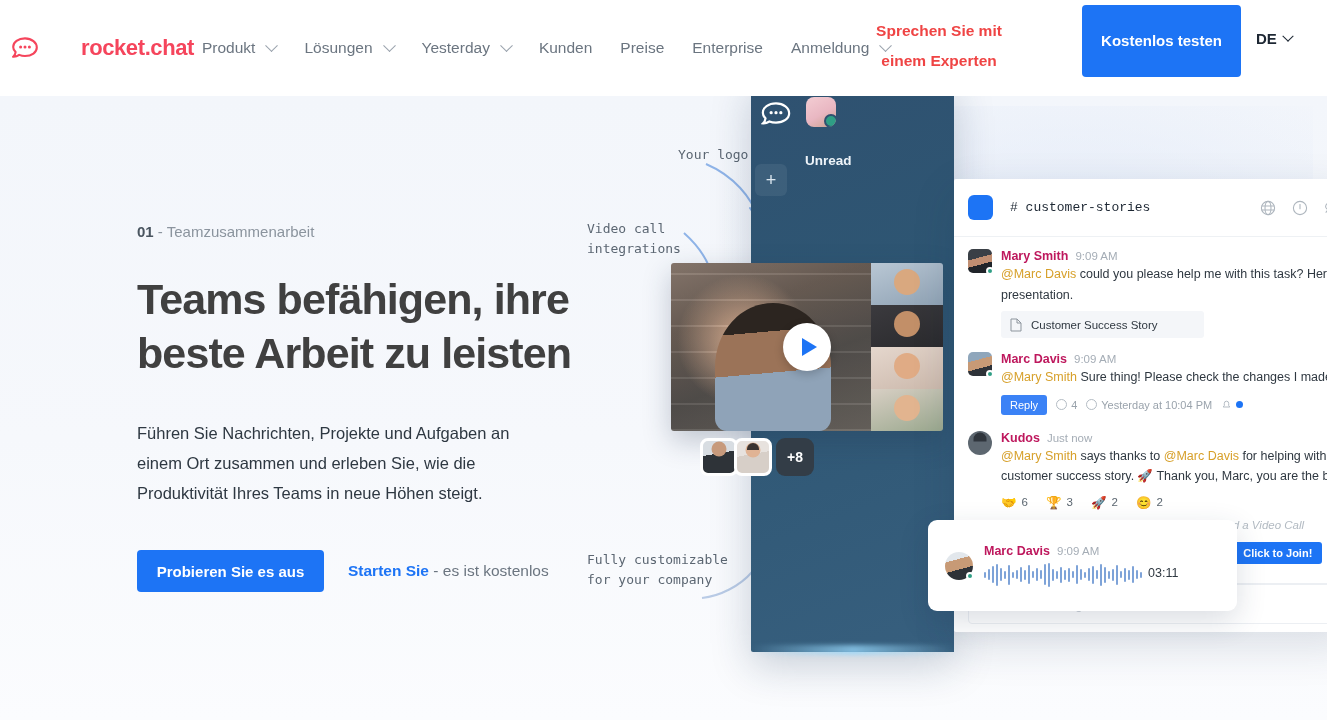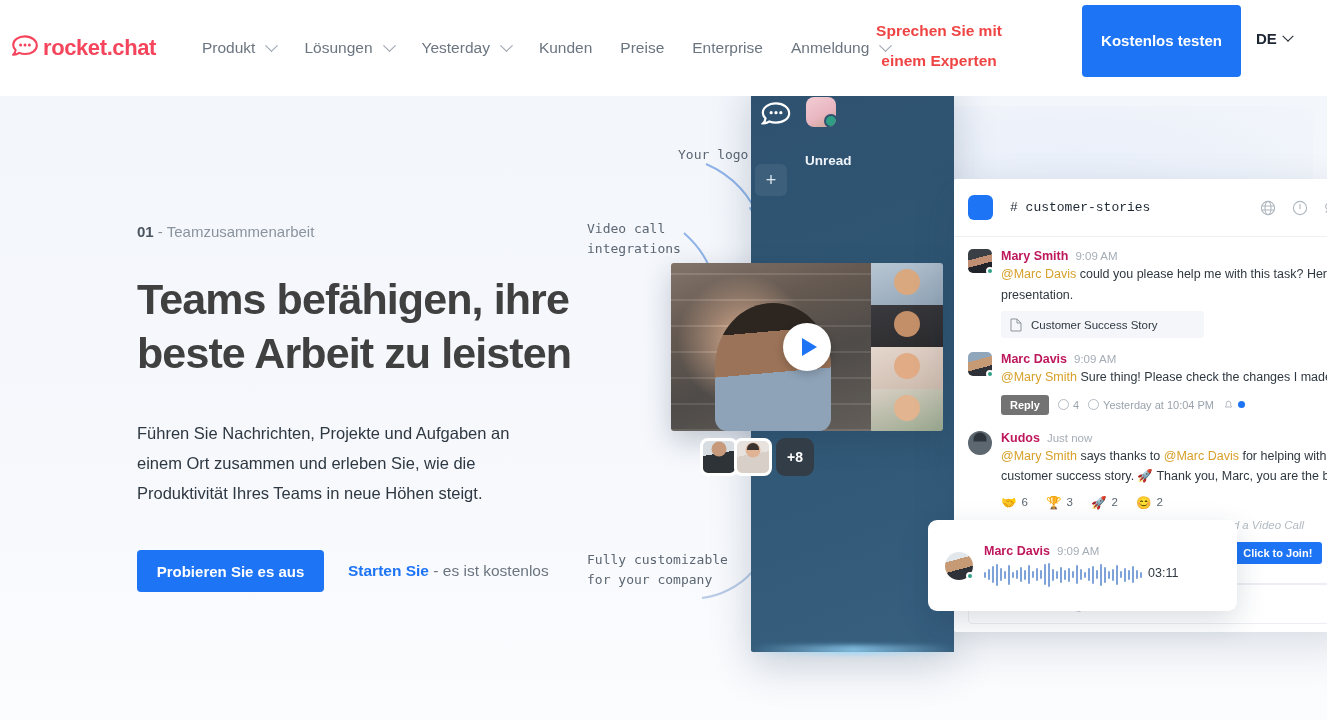--- a/index.html
+++ b/index.html
@@ -10,21 +10,21 @@
     background: #ffffff;
   }
   .page { position: relative; width: 1327px; height: 720px; overflow: hidden; }
 
   
   .header {
     position: absolute; top: 0; left: 0; width: 1327px; height: 96px;
     background: #ffffff; z-index: 50;
     display: flex; align-items: center;
   }
-  .logo-wrap { display: flex; align-items: flex-start; margin-left: 12px; width: 140px; }
+  .logo-wrap { display: flex; align-items: center; margin-left: 12px; width: 140px; gap: 38px; }
   .logo-mark { width: 26px; height: 22px; position: relative; flex: none; }
   .logo-text {
     font-size: 22px; font-weight: 700; color: #F5455C; letter-spacing: -0.4px;
     margin-left: 5px;
   }
   .nav { display: flex; align-items: center; margin-left: 36px; }
   .nav-item {
     display: flex; align-items: center; gap: 12px;
     font-size: 15.5px; color: #6b7580; padding: 0 14px; cursor: pointer;
     white-space: nowrap;
@@ -219,21 +219,21 @@
   .m-text { font-size: 12.5px; line-height: 18.5px; color: #2f3841; margin-top: 2px; white-space: nowrap; }
   .mention { color: #d7a02a; }
   .attach {
     margin-top: 7px; width: 203px; height: 27px; background: #f4f6f9; border-radius: 3px;
     display: flex; align-items: center; padding: 0 9px; gap: 9px;
   }
   .attach-label { font-size: 11.5px; color: #2f3841; }
   .doc-ico { width: 12px; height: 14px; position: relative; }
   .m-actions { display: flex; align-items: center; gap: 9px; margin-top: 8px; }
   .reply-btn {
-    background: #737373; color: #fff; font-size: 11px; font-weight: 700;
+    background: #3b82f6; color: #fff; font-size: 11px; font-weight: 400;
     border-radius: 3px; padding: 4px 9px; cursor: pointer;
   }
   .mini { display: flex; align-items: center; gap: 4px; font-size: 11px; color: #9aa3ac; }
   .circ { width: 11px; height: 11px; border: 1.2px solid #b4bcc4; border-radius: 50%; display: inline-block; }
   .bluedot { width: 7px; height: 7px; border-radius: 50%; background: #1d74f5; }
   .reactions { display: flex; gap: 18px; margin-top: 9px; }
   .react { display: flex; align-items: center; gap: 5px; font-size: 11.5px; color: #5b6670; cursor: pointer; }
   .react span.e { font-size: 12.5px; }
 
   .call-meta { position: absolute; right: 14px; top: 340px; width: 138px; }

